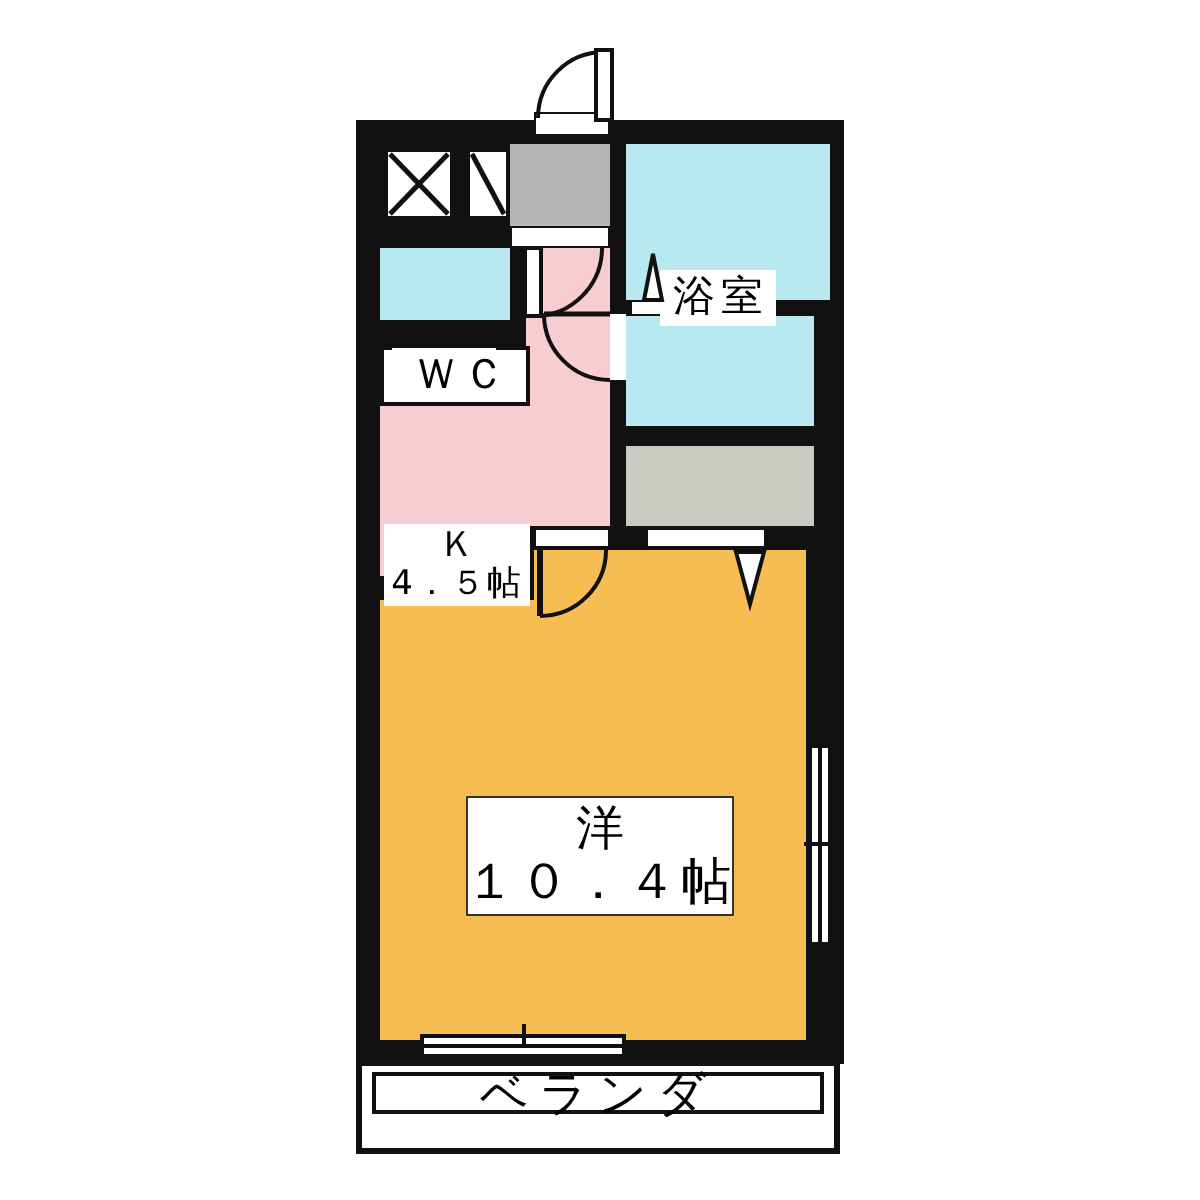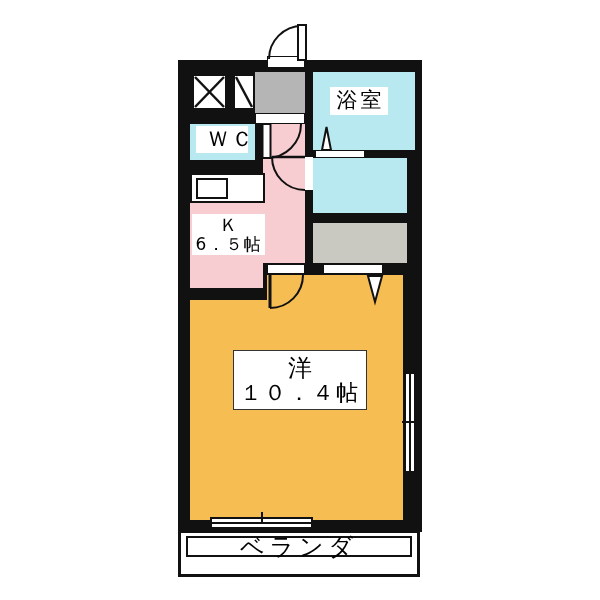--- a/index.html
+++ b/index.html
@@ -14,26 +14,27 @@
   .fill-pink{background:#f8cdd2;}
   .fill-orange{background:#f6bd52;}
   .fill-gray{background:#b5b5b5;}
   .fill-gray2{background:#c9c9c1;}
   .sill{position:absolute;background:#ffffff;border:1.5px solid #111111;}
   .window{position:absolute;background:#ffffff;border:2px solid #111111;}
   .labelbox{
     position:absolute;background:#ffffff;display:flex;flex-direction:column;
     align-items:center;justify-content:center;font-weight:500;line-height:1.1;
     white-space:nowrap;
+    margin-top:48px;
   }
   .lbl-sm{font-size:21px;letter-spacing:3px;text-indent:3px;}
   .lbl-k1{font-size:18px;}
   .lbl-k2{font-size:17px;letter-spacing:1px;}
   .lbl-y1{font-size:24px;}
-  .lbl-y2{font-size:22px;letter-spacing:2px;}
+  .lbl-y2{font-size:25px;letter-spacing:2px;}
   .veranda-outer{position:absolute;background:#ffffff;border:3px solid #111111;}
   .veranda-inner{
     position:absolute;background:#ffffff;border:2px solid #111111;
     display:flex;align-items:center;justify-content:center;
     font-size:24px;letter-spacing:5px;font-weight:500;
   }
   .counter{position:absolute;background:#ffffff;border:2px solid #111111;}
   svg.overlay{position:absolute;left:0;top:0;pointer-events:none;}
 </style>
 </head>
@@ -89,21 +90,21 @@
   </div>
 
   <div class="labelbox lbl-sm" style="left:330px;top:87px;width:58px;height:28px;">
     <span>浴室</span>
   </div>
   <div class="labelbox lbl-sm" style="left:196px;top:126px;width:52px;height:27px;padding-left:16px;">
     <span>ＷＣ</span>
   </div>
   <div class="labelbox" style="left:192px;top:214px;width:73px;height:41px;">
     <span class="lbl-k1">Ｋ</span>
-    <span class="lbl-k2">6．５帖</span>
+    <span class="lbl-k2">4．５帖</span>
   </div>
   <div class="labelbox" style="left:233px;top:350px;width:134px;height:60px;border:1px solid #333;">
     <span class="lbl-y1">洋</span>
     <span class="lbl-y2">１０．４帖</span>
   </div>
 
   <svg class="overlay" width="600" height="600" viewBox="0 0 600 600">
 
     <g stroke="#111" stroke-width="2.5">
       <line x1="195" y1="77" x2="224" y2="107"></line>

